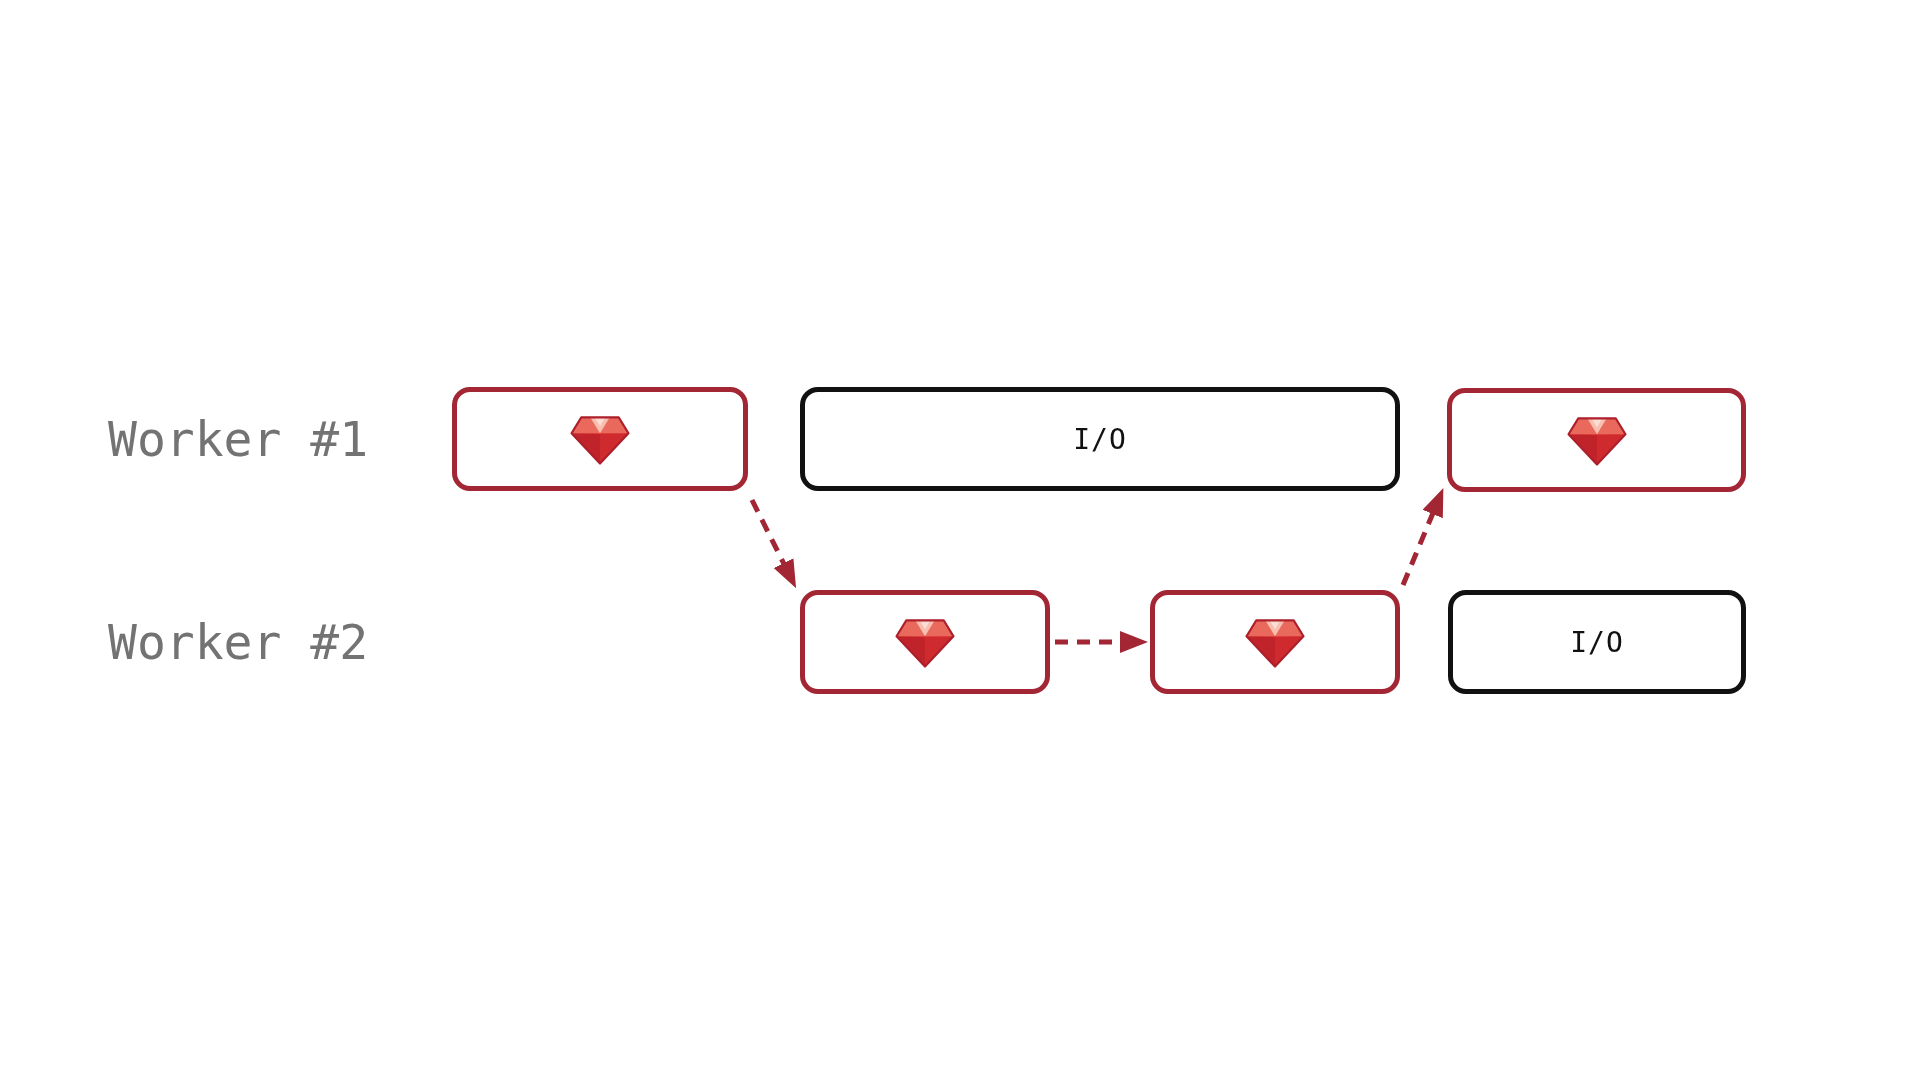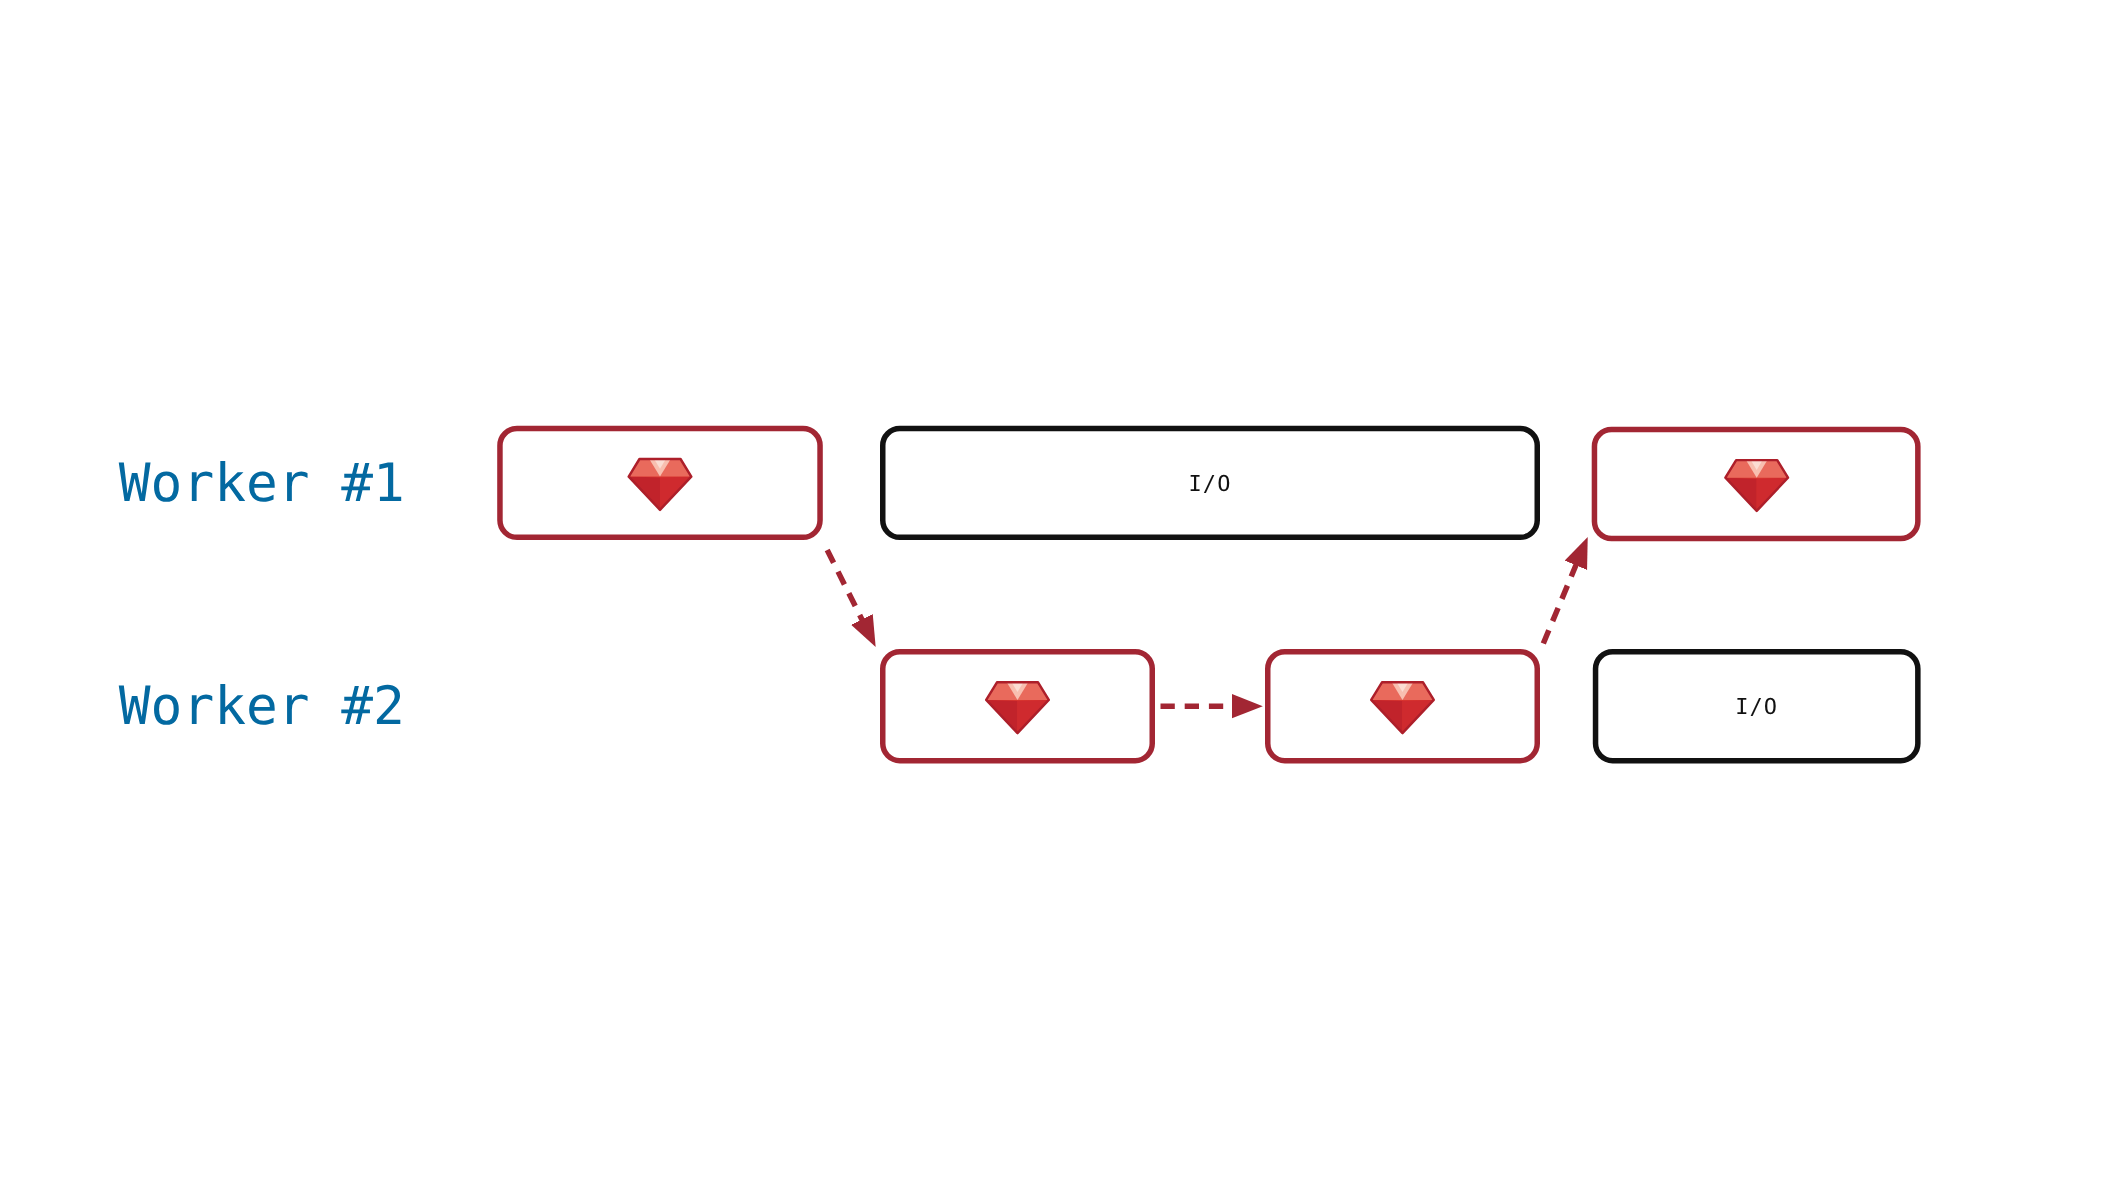--- a/index.html
+++ b/index.html
@@ -15,36 +15,36 @@
     overflow: hidden;
     font-family: "DejaVu Sans Mono", "Liberation Mono", monospace;
   }
   .row-label {
     position: absolute;
     display: flex;
     align-items: center;
     height: 104px;
     font-size: 48px;
     font-weight: 500;
-    color: #0369a1;
+    color: #737373;
     white-space: nowrap;
   }
   .node {
     position: absolute;
     box-sizing: border-box;
     background: #ffffff;
     border-radius: 18px;
     display: flex;
     align-items: center;
     justify-content: center;
   }
   .node.red  { border: 5px solid #A22633; }
   .node.black{ border: 5px solid #111111; }
   .io-text {
-    font-size: 20px;
+    font-size: 28px;
     color: #111111;
     letter-spacing: 1px;
   }
   .gem {
     width: 64px;
     height: 57px;
     display: block;
   }
   #arrow-layer {
     position: absolute;

